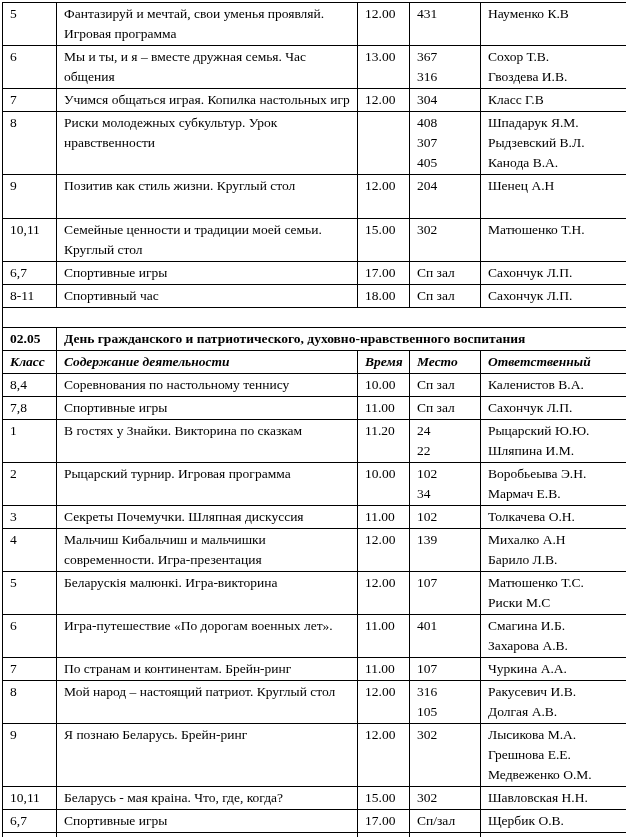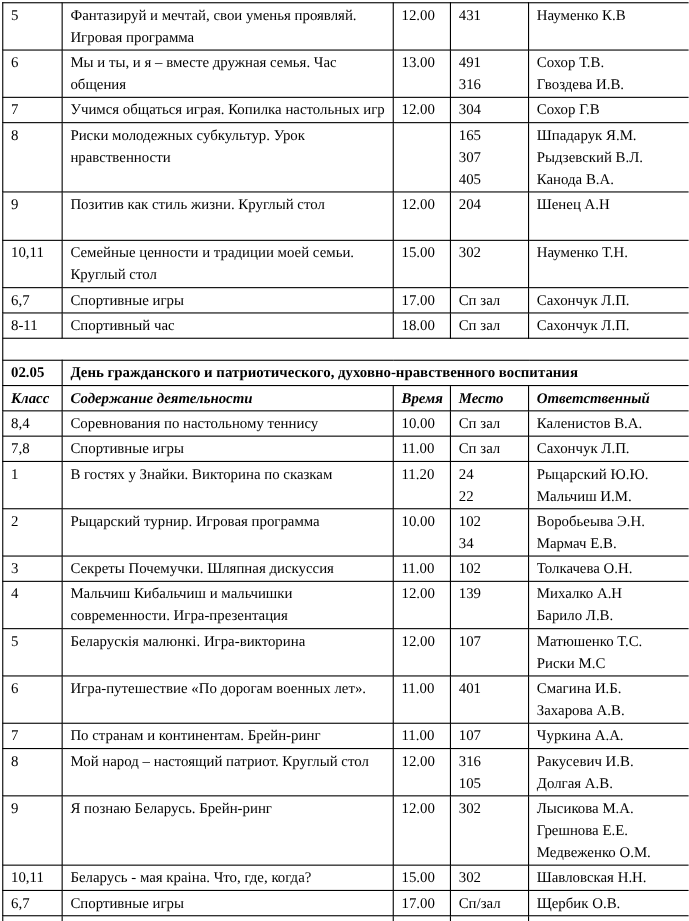--- a/index.html
+++ b/index.html
@@ -73,45 +73,45 @@
           </td>
           <td class="td-resp">
             <div class="cell-line">Науменко К.В</div>
           </td>
         </tr>
         <tr>
           <td class="td-class">6</td>
           <td class="td-content">Мы и ты, и я – вместе дружная семья. Час общения</td>
           <td class="td-time">13.00</td>
           <td class="td-place">
-            <div class="cell-line">491</div>
+            <div class="cell-line">367</div>
             <div class="cell-line">316</div>
           </td>
           <td class="td-resp">
             <div class="cell-line">Сохор Т.В.</div>
             <div class="cell-line">Гвоздева И.В.</div>
           </td>
         </tr>
         <tr>
           <td class="td-class">7</td>
           <td class="td-content">Учимся общаться играя. Копилка настольных игр</td>
           <td class="td-time">12.00</td>
           <td class="td-place">
             <div class="cell-line">304</div>
           </td>
           <td class="td-resp">
-            <div class="cell-line">Сохор Г.В</div>
+            <div class="cell-line">Класс Г.В</div>
           </td>
         </tr>
         <tr>
           <td class="td-class">8</td>
           <td class="td-content">Риски молодежных субкультур. Урок нравственности</td>
           <td class="td-time"></td>
           <td class="td-place">
-            <div class="cell-line">165</div>
+            <div class="cell-line">408</div>
             <div class="cell-line">307</div>
             <div class="cell-line">405</div>
           </td>
           <td class="td-resp">
             <div class="cell-line">Шпадарук Я.М.</div>
             <div class="cell-line">Рыдзевский В.Л.</div>
             <div class="cell-line">Канода В.А.</div>
           </td>
         </tr>
         <tr class="tall-row">
@@ -126,21 +126,21 @@
           </td>
         </tr>
         <tr>
           <td class="td-class">10,11</td>
           <td class="td-content">Семейные ценности и традиции моей семьи. Круглый стол</td>
           <td class="td-time">15.00</td>
           <td class="td-place">
             <div class="cell-line">302</div>
           </td>
           <td class="td-resp">
-            <div class="cell-line">Науменко Т.Н.</div>
+            <div class="cell-line">Матюшенко Т.Н.</div>
           </td>
         </tr>
         <tr>
           <td class="td-class">6,7</td>
           <td class="td-content">Спортивные игры</td>
           <td class="td-time">17.00</td>
           <td class="td-place">
             <div class="cell-line">Сп зал</div>
           </td>
           <td class="td-resp">
@@ -203,21 +203,21 @@
         <tr>
           <td class="td-class">1</td>
           <td class="td-content">В гостях у Знайки.  Викторина по сказкам</td>
           <td class="td-time">11.20</td>
           <td class="td-place">
             <div class="cell-line">24</div>
             <div class="cell-line">22</div>
           </td>
           <td class="td-resp">
             <div class="cell-line">Рыцарский Ю.Ю.</div>
-            <div class="cell-line">Мальчиш И.М.</div>
+            <div class="cell-line">Шляпина И.М.</div>
           </td>
         </tr>
         <tr>
           <td class="td-class">2</td>
           <td class="td-content">Рыцарский турнир. Игровая программа</td>
           <td class="td-time">10.00</td>
           <td class="td-place">
             <div class="cell-line">102</div>
             <div class="cell-line">34</div>
           </td>

